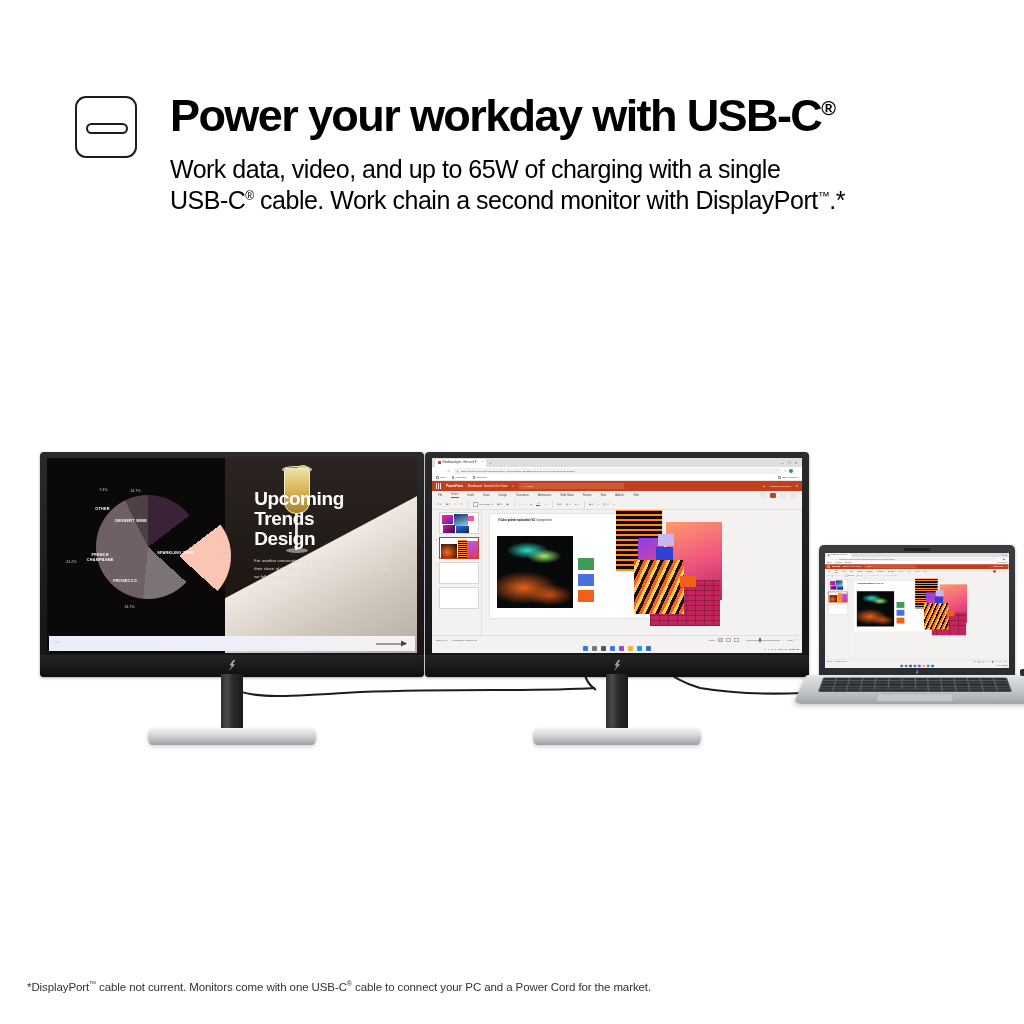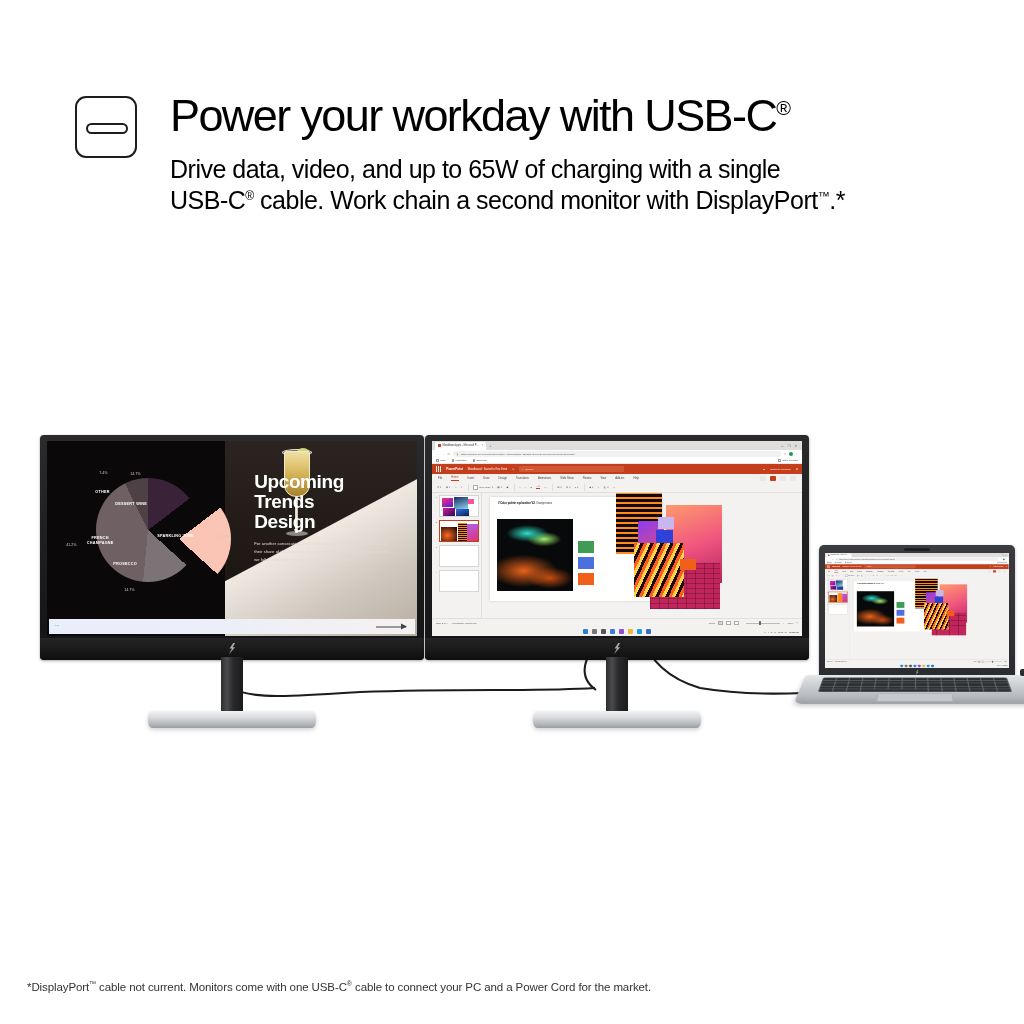--- a/index.html
+++ b/index.html
@@ -16,38 +16,38 @@
     position:absolute; left:75px; top:96px; width:62px; height:62px;
     border:2.5px solid #1d1d1d; border-radius:11px; background:#fff;
   }
   #usbc-icon .port {
     position:absolute; left:9px; top:25px; width:42px; height:11px;
     border:2.2px solid #1d1d1d; border-radius:6px; background:#fff;
   }
 
   #headline {
     position:absolute; left:170px; top:92px; width:800px;
-    font-size:45px; font-weight:400; letter-spacing:-1.6px;
+    font-size:45px; font-weight:700; letter-spacing:-1.6px;
     line-height:1.06; white-space:nowrap; color:#000;
   }
   #headline .reg { font-size:20px; vertical-align:super; letter-spacing:0; }
 
   #subhead {
     position:absolute; left:170px; top:154px; width:830px;
     font-size:25px; font-weight:400; line-height:1.24;
     letter-spacing:-0.5px; color:#000;
   }
   #subhead .reg { font-size:12px; vertical-align:super; }
   #subhead .tm  { font-size:12px; vertical-align:super; }
 
   
   #scene { position:absolute; left:0; top:400px; width:1024px; height:400px; }
 
   
-  .monitor { position:absolute; }
+  .monitor { position:absolute;margin-top:17px; }
   .mon-bezel {
     position:absolute; left:0; top:0; width:100%; height:100%;
     background:linear-gradient(180deg,#2b2b2d 0%,#1b1b1d 60%,#141416 100%);
     border-radius:4px;
     box-shadow:0 1px 3px rgba(0,0,0,.35);
   }
   .mon-screen {
     position:absolute; overflow:hidden; background:#000;
   }
   .mon-chin {
@@ -392,21 +392,21 @@
 
   <div id="usbc-icon">
     <div class="port"></div>
   </div>
 
   <div id="headline">
     <span>Power your workday with USB-C</span><span class="reg">®</span>
   </div>
 
   <div id="subhead">
-    <span>Drive data, video, and up to 65W of charging with a single</span><br>
+    <span>Work data, video, and up to 65W of charging with a single</span><br>
     <span>USB-C</span><span class="reg">®</span><span> cable. Work chain a second monitor with DisplayPort</span><span class="tm">™</span><span>.*</span>
   </div>
 </div>
 
 <div id="scene">
 
   <svg id="cables" viewBox="0 0 1024 400">
     <path d="M232 240 C 226 262, 218 272, 232 288 C 250 300, 300 296, 360 292 C 470 288, 530 292, 595 288" fill="none" stroke="#1c1c1e" stroke-width="2.1"></path>
     <path d="M598 236 C 586 258, 576 276, 596 290" fill="none" stroke="#1c1c1e" stroke-width="2.1"></path>
     <path d="M640 238 C 652 260, 666 278, 700 288 C 760 298, 820 292, 880 290" fill="none" stroke="#1c1c1e" stroke-width="2.1"></path>

